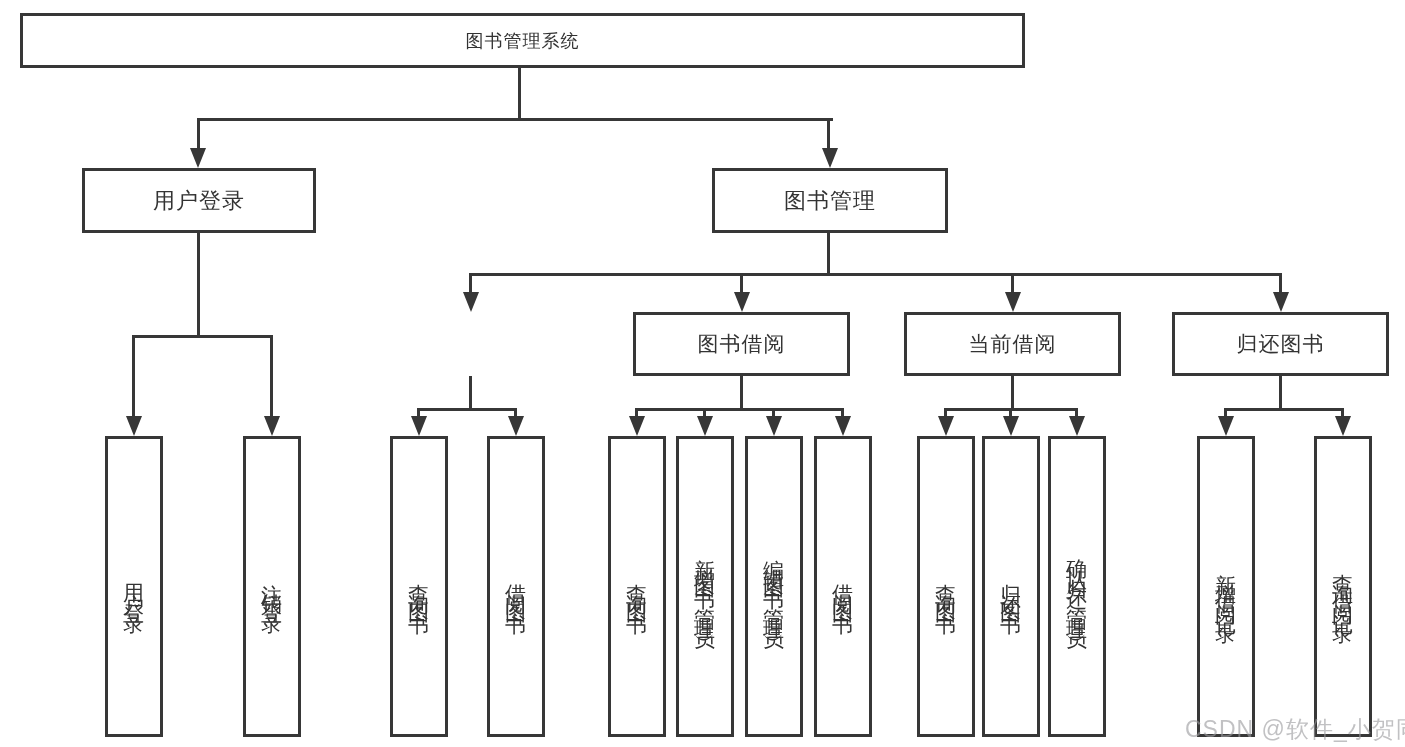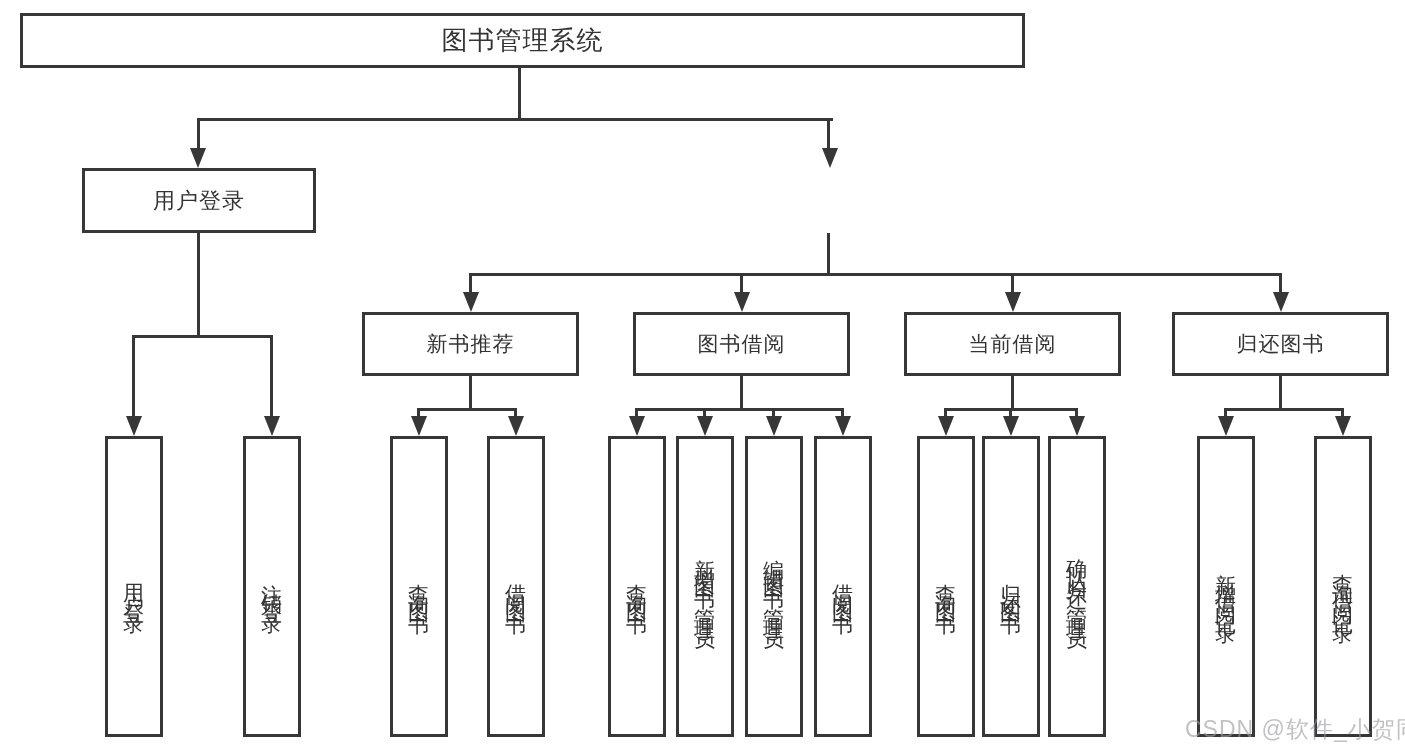--- a/index.html
+++ b/index.html
@@ -19,21 +19,21 @@
   .node {
     position: absolute;
     box-sizing: border-box;
     border: 3px solid #373737;
     background: #ffffff;
     display: flex;
     align-items: center;
     justify-content: center;
     color: #333333;
   }
-  .root  { font-size: 26px; letter-spacing: 1px; }
+  .root  { font-size: 18px; letter-spacing: 1px; }
   .lv1   { font-size: 22px; letter-spacing: 1px; }
   .lv2   { font-size: 21px; letter-spacing: 1px; }
   .leaf {
     font-size: 21px;
     writing-mode: vertical-rl;
     letter-spacing: 10px;
     line-height: 1;
   }
   .hline, .vline {
     position: absolute;
@@ -62,22 +62,22 @@
 </style>
 </head>
 <body>
 
 <div id="stage">
 
   <div class="node root" style="left:20px; top:13px; width:1005px; height:55px;">图书管理系统</div>
 
   <div class="node lv1" style="left:82px; top:168px; width:234px; height:65px;">用户登录</div>
 
+  <div class="node lv1" style="left:712px; top:168px; width:236px; height:65px;">图书管理</div>
 
-  <div class="node lv2" style="left:362px; top:312px; width:217px; height:64px;">新书推荐</div>
 
   <div class="node lv2" style="left:904px; top:312px; width:217px; height:64px;">当前借阅</div>
 
   <div class="node lv2" style="left:633px; top:312px; width:217px; height:64px;">图书借阅</div>
 
   <div class="node lv2" style="left:1172px; top:312px; width:217px; height:64px;">归还图书</div>
 
   <div class="node leaf" style="left:105px; top:436px; width:58px; height:301px;">用户登录</div>
   <div class="node leaf" style="left:243px; top:436px; width:58px; height:301px;">注销登录</div>
 

